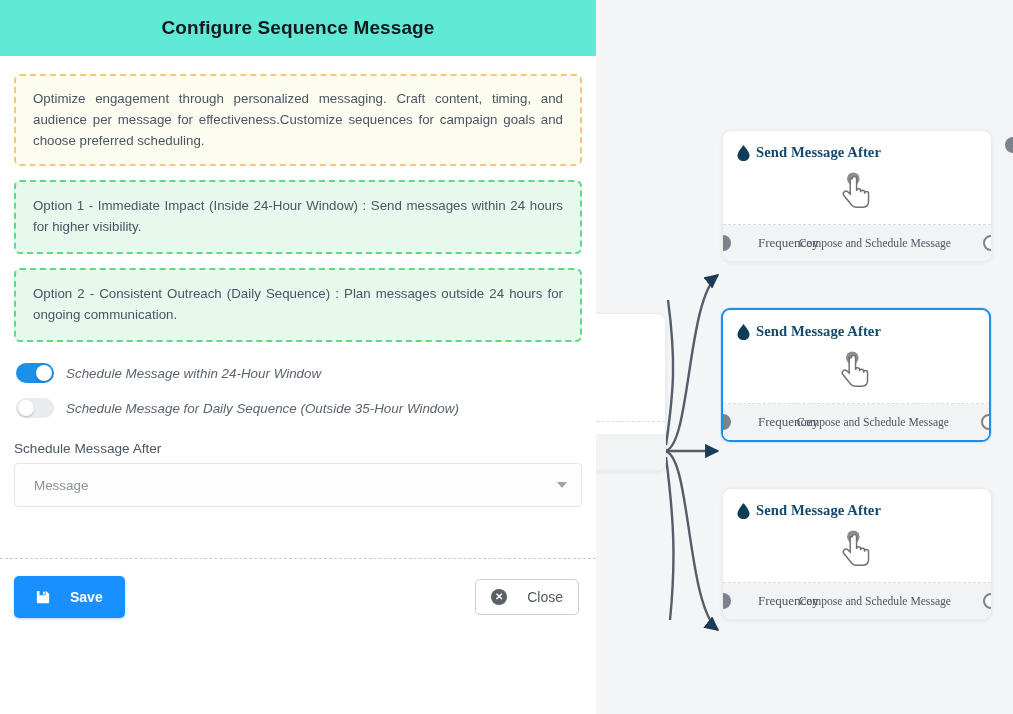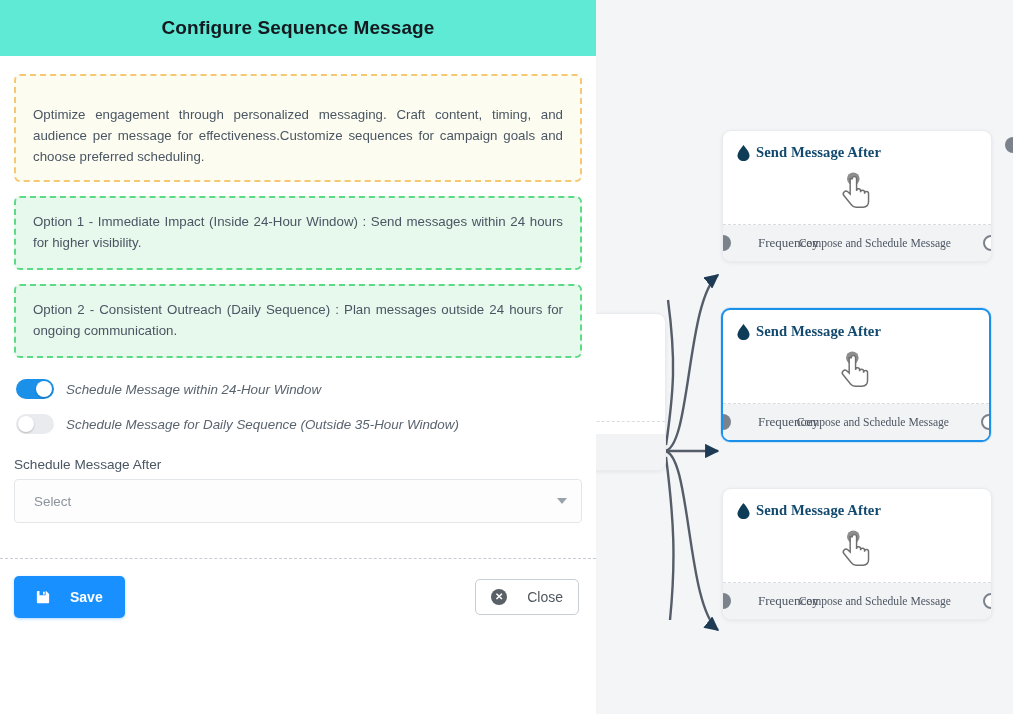--- a/index.html
+++ b/index.html
@@ -25,21 +25,21 @@
     display: flex; align-items: center; justify-content: center;
   }
   .panel-title {
     font-size: 19px; font-weight: bold; color: #13191f;
     letter-spacing: .1px;
   }
   .panel-body { padding: 18px 14px 0 14px; }
 
   .note {
     border-radius: 6px;
-    padding: 28px 17px 13px 17px;
+    padding: 12px 17px 13px 17px;
     font-size: 13.3px;
     line-height: 21px;
     text-align: justify;
     color: #4a5663;
     margin-bottom: 14px;
   }
   .note-info {
     background: #fdfcf0;
     border: 2px dashed #f7c873;
   }
@@ -245,21 +245,21 @@
       <div class="switch-row">
         <div class="switch off">
           <div class="knob"></div>
         </div>
         <div class="switch-label">Schedule Message for Daily Sequence (Outside 35-Hour Window)</div>
       </div>
 
       <div class="field-label">Schedule Message After</div>
 
       <div class="select">
-        <div class="select-value">Select</div>
+        <div class="select-value">Message</div>
         <span class="caret"></span>
       </div>
 
     </div>
 
     <div class="panel-footer">
       <div class="btn btn-save">
         <svg class="icon-save" viewBox="0 0 16 16">
           <path fill="#ffffff" d="M2 1h9.5L15 4.5V14a1 1 0 0 1-1 1H2a1 1 0 0 1-1-1V2a1 1 0 0 1 1-1zm2 0v5h7V1H4zm4 1h2v3H8V2zM4 10h8v5H4v-5z"></path>
         </svg>

